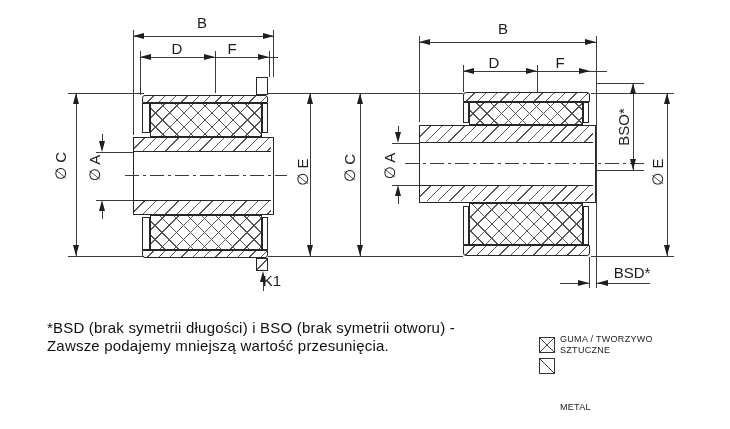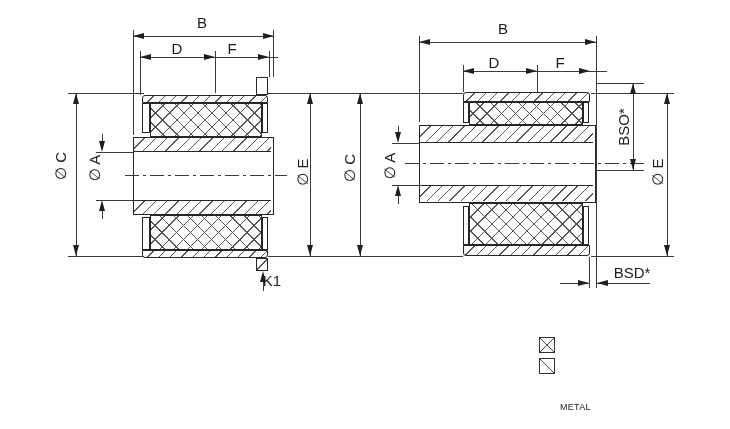--- a/index.html
+++ b/index.html
@@ -153,19 +153,22 @@
   <div class="dimlabel rot" style="left:597px;top:114px;width:52px;height:26px;">BSO*</div>
 
   <div class="vl" style="left:589px;top:257px;height:31px;"></div>
   <div class="hl" style="left:560px;top:283px;width:29px;"></div>
   <div class="a a-r" style="left:578px;top:280px;"></div>
   <div class="hl" style="left:597px;top:283px;width:53px;"></div>
   <div class="a a-l" style="left:597px;top:280px;"></div>
   <div class="dimlabel" style="left:608px;top:264px;width:48px;height:17px;">BSD*</div>
 
   <div class="note">
+    <div>*BSD (brak symetrii długości) i BSO (brak symetrii otworu) -</div>
+    <div>Zawsze podajemy mniejszą wartość przesunięcia.</div>
   </div>
 
   <div class="sw sw-rubber" style="left:539px;top:337px;"></div>
+  <div class="legend-label" style="left:560px;top:334px;width:112px;">GUMA / TWORZYWO SZTUCZNE</div>
   <div class="sw sw-metal" style="left:539px;top:358px;"></div>
   <div class="legend-label" style="left:560px;top:361px;width:80px;margin-top:41px;">METAL</div>
 
 </div>
 
 </body></html>

